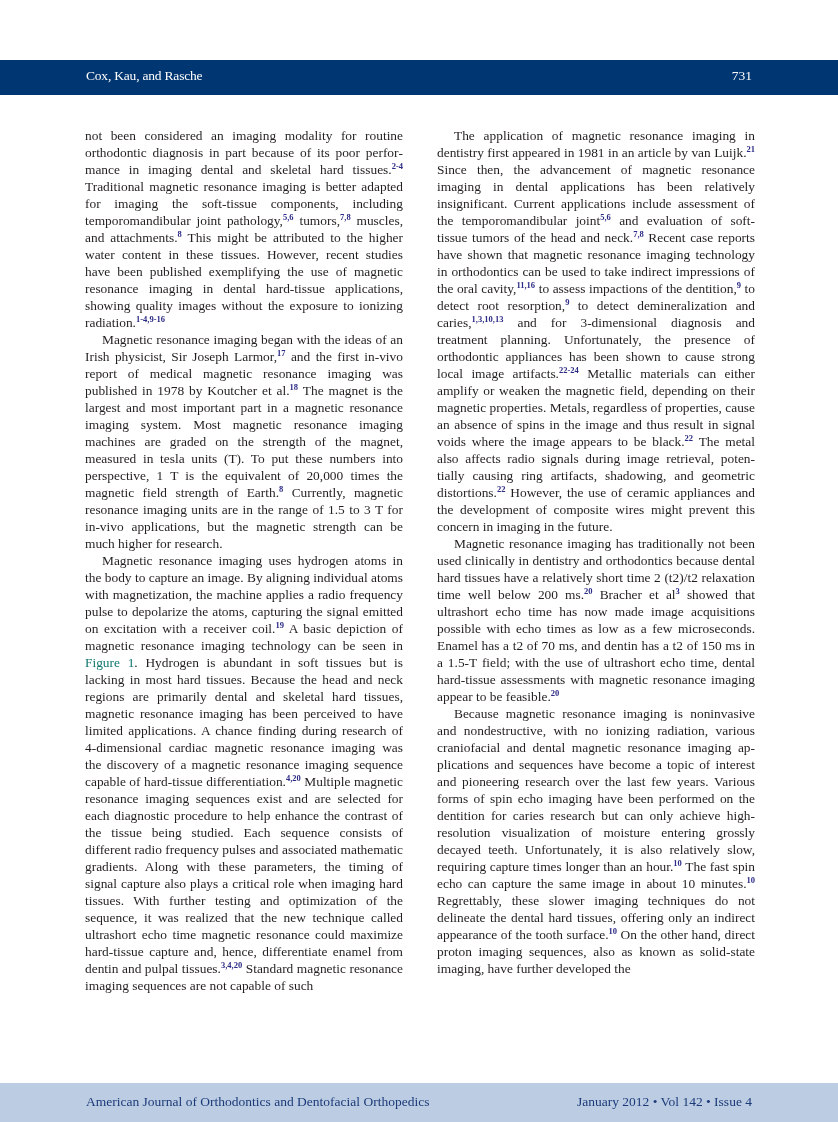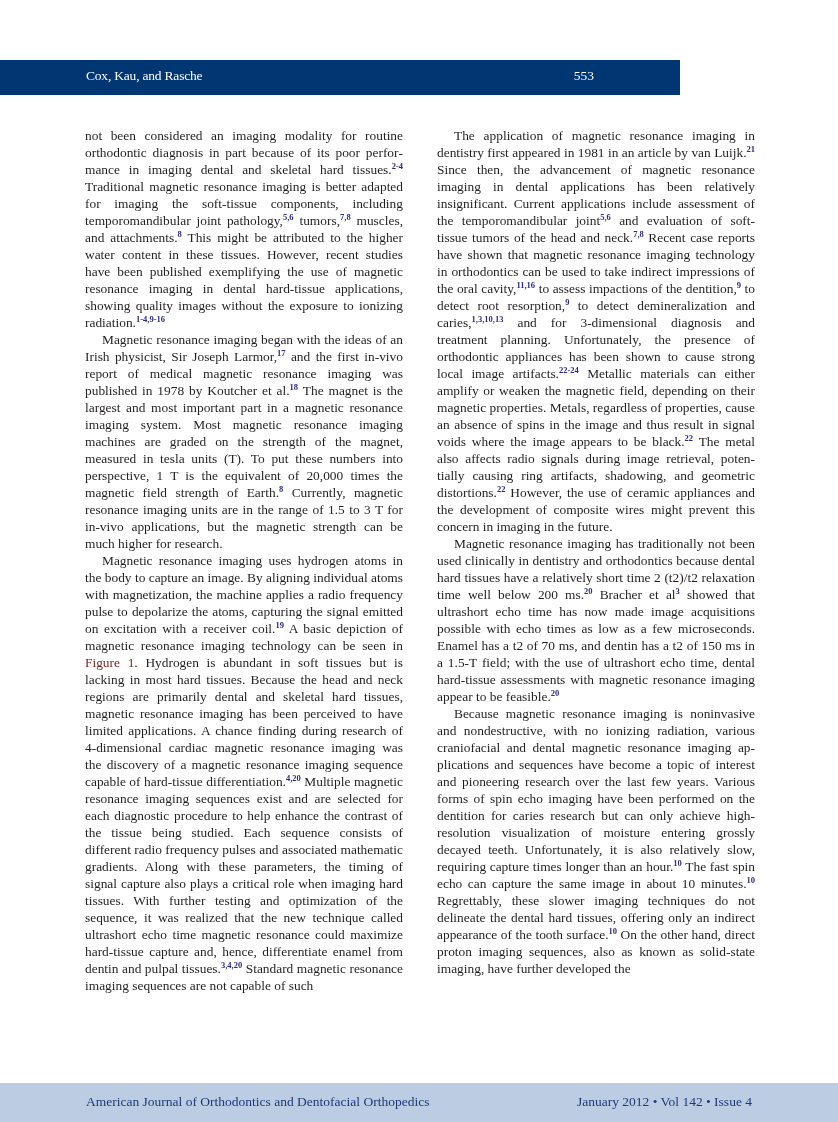--- a/index.html
+++ b/index.html
@@ -1,55 +1,55 @@
 <!DOCTYPE html>
 <html><head>
 <meta charset="utf-8">
 <style>
   html, body { margin: 0; padding: 0; }
   body {
     width: 838px; height: 1122px; background: #ffffff; position: relative; overflow: hidden;
     font-family: "Liberation Serif", "DejaVu Serif", serif; color: #231f20;
   }
   .header-band {
-    position: absolute; left: 0; top: 60px; width: 680px; height: 35px; background: #003671;
+    position: absolute; left: 0; top: 60px; width: 838px; height: 35px; background: #003671;
   }
   .header-authors {
     position: absolute; left: 86px; top: 8px; color: #ffffff; font-size: 13.5px;
     font-family: "Liberation Serif", serif; letter-spacing: -0.2px;
   }
   .header-page {
     position: absolute; right: 86px; top: 8px; color: #ffffff; font-size: 13.5px;
   }
   .column {
     position: absolute; top: 127px; width: 318px; font-size: 13.4px; line-height: 17px;
     text-align: justify; hyphens: manual;
   }
   .col-left { left: 85px; }
   .col-right { left: 437px; }
   .column p { margin: 0; text-indent: 0; }
   .column p.indent { text-indent: 17px; }
   sup { font-size: 8.5px; line-height: 0; vertical-align: 5px; color: #2b2a86; font-weight: bold; }
-  .ref-link { color: #7f1d1d; margin-top: 29px; }
+  .ref-link { color: #0f766e; margin-top: 29px; }
   .footer-band {
     position: absolute; left: 0; top: 1083px; width: 838px; height: 39px; background: #bccde3;
   }
   .footer-journal {
     position: absolute; left: 86px; top: 11px; color: #1b3a78; font-size: 13.5px; font-family: Liberation Serif, serif;
   }
   .footer-issue {
     position: absolute; right: 86px; top: 11px; color: #1b3a78; font-size: 13.5px;
   }
 </style>
 </head>
 <body>
 
 <div class="header-band">
   <span class="header-authors">Cox, Kau, and Rasche</span>
-  <span class="header-page">553</span>
+  <span class="header-page">731</span>
 </div>
 
 <div class="column col-left">
   <p><span>not been considered an imaging modality for routine orthodontic diagnosis in part because of its poor perfor­mance in imaging dental and skeletal hard tissues.</span><sup>2-4</sup><span> Traditional magnetic resonance imaging is better adapted for imaging the soft-tissue components, in­cluding temporomandibular joint pathology,</span><sup>5,6</sup><span> tumors,</span><sup>7,8</sup><span> muscles, and attachments.</span><sup>8</sup><span> This might be attributed to the higher water content in these tissues. However, recent studies have been published exemplify­ing the use of magnetic resonance imaging in dental hard-tissue applications, showing quality images with­out the exposure to ionizing radiation.</span><sup>1-4,9-16</sup></p>
   <p class="indent"><span>Magnetic resonance imaging began with the ideas of an Irish physicist, Sir Joseph Larmor,</span><sup>17</sup><span> and the first in-vivo report of medical magnetic resonance imaging was published in 1978 by Koutcher et al.</span><sup>18</sup><span> The magnet is the largest and most important part in a magnetic res­onance imaging system. Most magnetic resonance im­aging machines are graded on the strength of the magnet, measured in tesla units (T). To put these num­bers into perspective, 1 T is the equivalent of 20,000 times the magnetic field strength of Earth.</span><sup>8</sup><span> Currently, magnetic resonance imaging units are in the range of 1.5 to 3 T for in-vivo applications, but the magnetic strength can be much higher for research.</span></p>
   <p class="indent"><span>Magnetic resonance imaging uses hydrogen atoms in the body to capture an image. By aligning individual atoms with magnetization, the machine applies a radio frequency pulse to depolarize the atoms, capturing the signal emitted on excitation with a receiver coil.</span><sup>19</sup><span> A basic depiction of magnetic resonance imaging technology can be seen in </span><span class="ref-link">Figure 1</span><span>. Hydrogen is abundant in soft tissues but is lacking in most hard tissues. Because the head and neck regions are primarily dental and skeletal hard tissues, magnetic resonance imaging has been perceived to have limited applications. A chance finding during research of 4-dimensional cardiac magnetic resonance imaging was the discovery of a magnetic resonance imaging sequence capable of hard-tissue differentiation.</span><sup>4,20</sup><span> Multiple magnetic resonance imaging sequences exist and are selected for each diagnostic procedure to help enhance the contrast of the tissue being studied. Each sequence consists of different radio frequency pulses and associated mathematic gradients. Along with these parameters, the timing of signal capture also plays a critical role when imaging hard tissues. With further testing and optimization of the sequence, it was realized that the new technique called ultrashort echo time magnetic resonance could maximize hard-tissue capture and, hence, differentiate enamel from dentin and pulpal tissues.</span><sup>3,4,20</sup><span> Standard magnetic resonance imaging sequences are not capable of such</span></p>
 </div>
 
 <div class="column col-right">
   <p class="indent"><span>The application of magnetic resonance imaging in dentistry first appeared in 1981 in an article by van Luijk.</span><sup>21</sup><span> Since then, the advancement of magnetic reso­nance imaging in dental applications has been relatively insignificant. Current applications include assessment of the temporomandibular joint</span><sup>5,6</sup><span> and evaluation of soft-tissue tumors of the head and neck.</span><sup>7,8</sup><span> Recent case reports have shown that magnetic resonance imaging technology in orthodontics can be used to take indirect impressions of the oral cavity,</span><sup>11,16</sup><span> to assess impactions of the dentition,</span><sup>9</sup><span> to detect root resorption,</span><sup>9</sup><span> to detect demineralization and caries,</span><sup>1,3,10,13</sup><span> and for 3-dimensional diagnosis and treatment planning. Un­fortunately, the presence of orthodontic appliances has been shown to cause strong local image artifacts.</span><sup>22-24</sup><span> Metallic materials can either amplify or weaken the magnetic field, depending on their magnetic properties. Metals, regardless of properties, cause an absence of spins in the image and thus result in signal voids where the image appears to be black.</span><sup>22</sup><span> The metal also affects radio signals during image retrieval, poten­tially causing ring artifacts, shadowing, and geometric distortions.</span><sup>22</sup><span> However, the use of ceramic appliances and the development of composite wires might prevent this concern in imaging in the future.</span></p>

